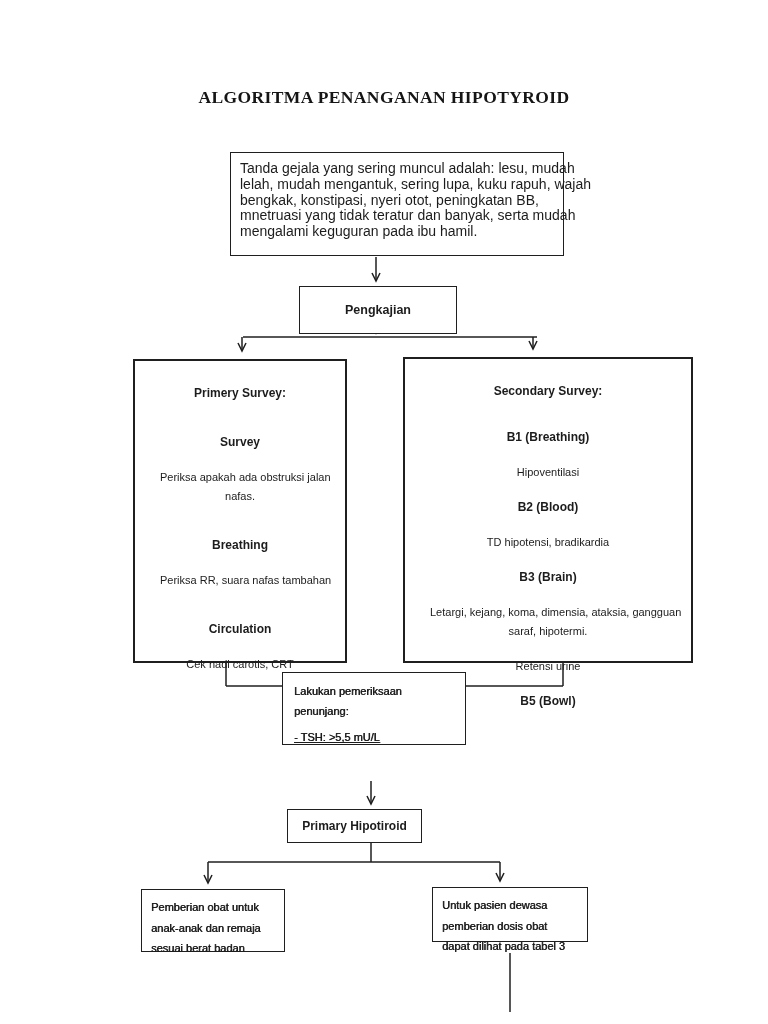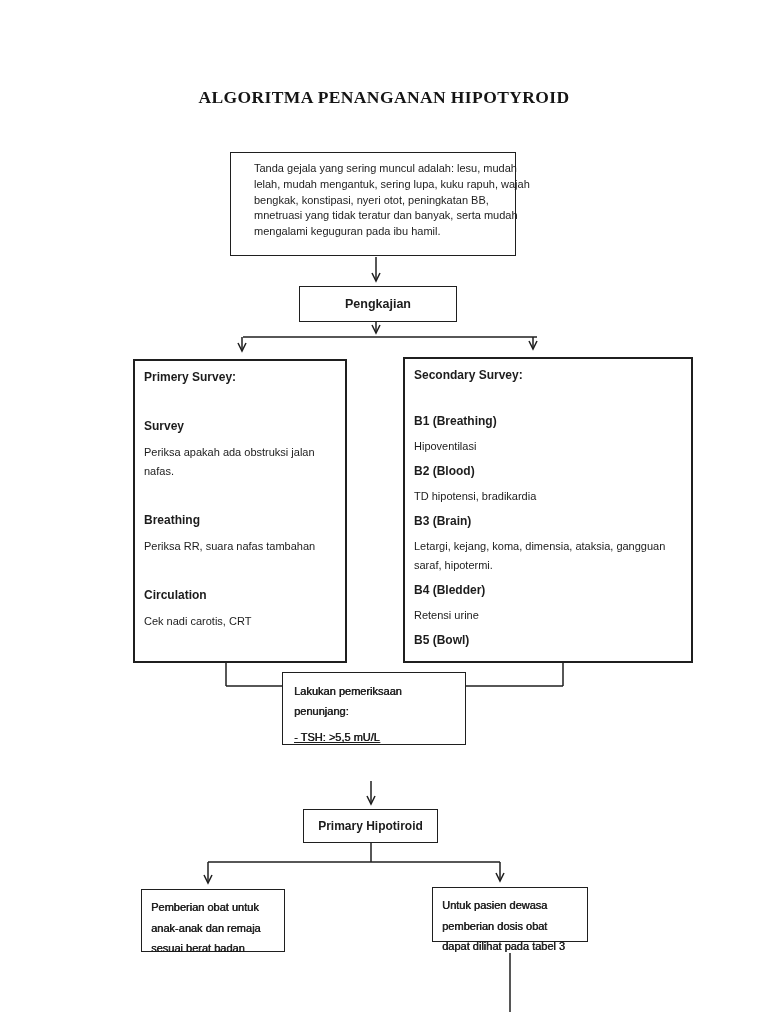--- a/index.html
+++ b/index.html
@@ -13,44 +13,44 @@
     position:absolute;left:0;top:87px;width:768px;text-align:center;
     font-family:"Liberation Serif",serif;font-weight:700;font-size:17.5px;
     letter-spacing:0.4px;color:#151515;
   }
   .box{
     position:absolute;box-sizing:border-box;background:#ffffff;
     border:1.5px solid #1f1f1f;color:#1c1c1c;
   }
   .pre{white-space:pre;}
   
-  .box-symptoms{left:230px;top:152px;width:286px;height:104px;padding:8px 23px;
-    font-size:11px;line-height:15.8px;}
+  .box-symptoms{left:230px;top:152px;width:334px;height:104px;padding:8px 9px;
+    font-size:14px;line-height:15.8px;}
   
-  .box-pengkajian{left:299px;top:286px;width:158px;height:36px;
+  .box-pengkajian{left:299px;top:286px;width:158px;height:48px;
     display:flex;align-items:center;justify-content:center;
     font-size:12.5px;font-weight:700;}
   
   .box-survey{border-width:2px;padding:7px 9px;font-size:11px;line-height:19px;}
   .box-primary{left:133px;top:359px;width:214px;height:304px;}
   .box-secondary{left:403px;top:357px;width:290px;height:306px;}
-  .box-survey p{margin:0;}
+  .box-survey p{margin:16px;text-align:center;}
   .svy-title{font-weight:700;font-size:12px;}
   .ps-head{font-weight:700;font-size:12px;margin-top:30px !important;}
   .ps-body{margin-top:7px !important;}
   .ss-first{font-weight:700;font-size:12px;margin-top:27px !important;}
   .ss-head{font-weight:700;font-size:12px;margin-top:6px !important;}
   .ss-body{margin-top:6px !important;}
   
   .box-penunjang{left:282px;top:672px;width:184px;height:73px;padding:8px 11px;
     font-size:11px;line-height:20px;font-weight:400;text-shadow:0.5px 0 0 currentColor;}
   .box-penunjang p{margin:0;}
   .box-penunjang .tsh{margin-top:6px;text-decoration:underline;}
   
-  .box-hipotiroid{left:303px;top:809px;width:135px;height:34px;
+  .box-hipotiroid{left:287px;top:809px;width:135px;height:34px;
     display:flex;align-items:center;justify-content:center;
     font-size:12px;font-weight:700;}
   
   .box-child{left:141px;top:889px;width:144px;height:63px;padding:7px 9px;
     font-size:11px;line-height:20.5px;text-shadow:0.5px 0 0 currentColor;}
   .box-adult{left:432px;top:887px;width:156px;height:55px;padding:7px 9px;
     font-size:11px;line-height:20.5px;text-shadow:0.5px 0 0 currentColor;}
   .connectors{position:absolute;left:0;top:0;width:768px;height:1024px;pointer-events:none;}
   .connectors path, .connectors line{stroke:#1f1f1f;stroke-width:1.5;fill:none;}
 </style>
@@ -107,21 +107,20 @@
 
   <div class="box box-survey box-secondary">
     <p class="svy-title">Secondary Survey:</p>
     <p class="ss-first">B1 (Breathing)</p>
     <p class="ss-body pre">Hipoventilasi</p>
     <p class="ss-head">B2 (Blood)</p>
     <p class="ss-body pre">TD hipotensi, bradikardia</p>
     <p class="ss-head">B3 (Brain)</p>
     <p class="ss-body pre">Letargi, kejang, koma, dimensia, ataksia, gangguan
 saraf, hipotermi.</p>
-    <p class="ss-head">B4 (Bledder)</p>
     <p class="ss-body pre">Retensi urine</p>
     <p class="ss-head">B5 (Bowl)</p>
   </div>
 
   <div class="box box-penunjang">
     <p class="pre">Lakukan pemeriksaan
 penunjang:</p>
     <p class="tsh">- TSH: &gt;5,5 mU/L</p>
   </div>
 

